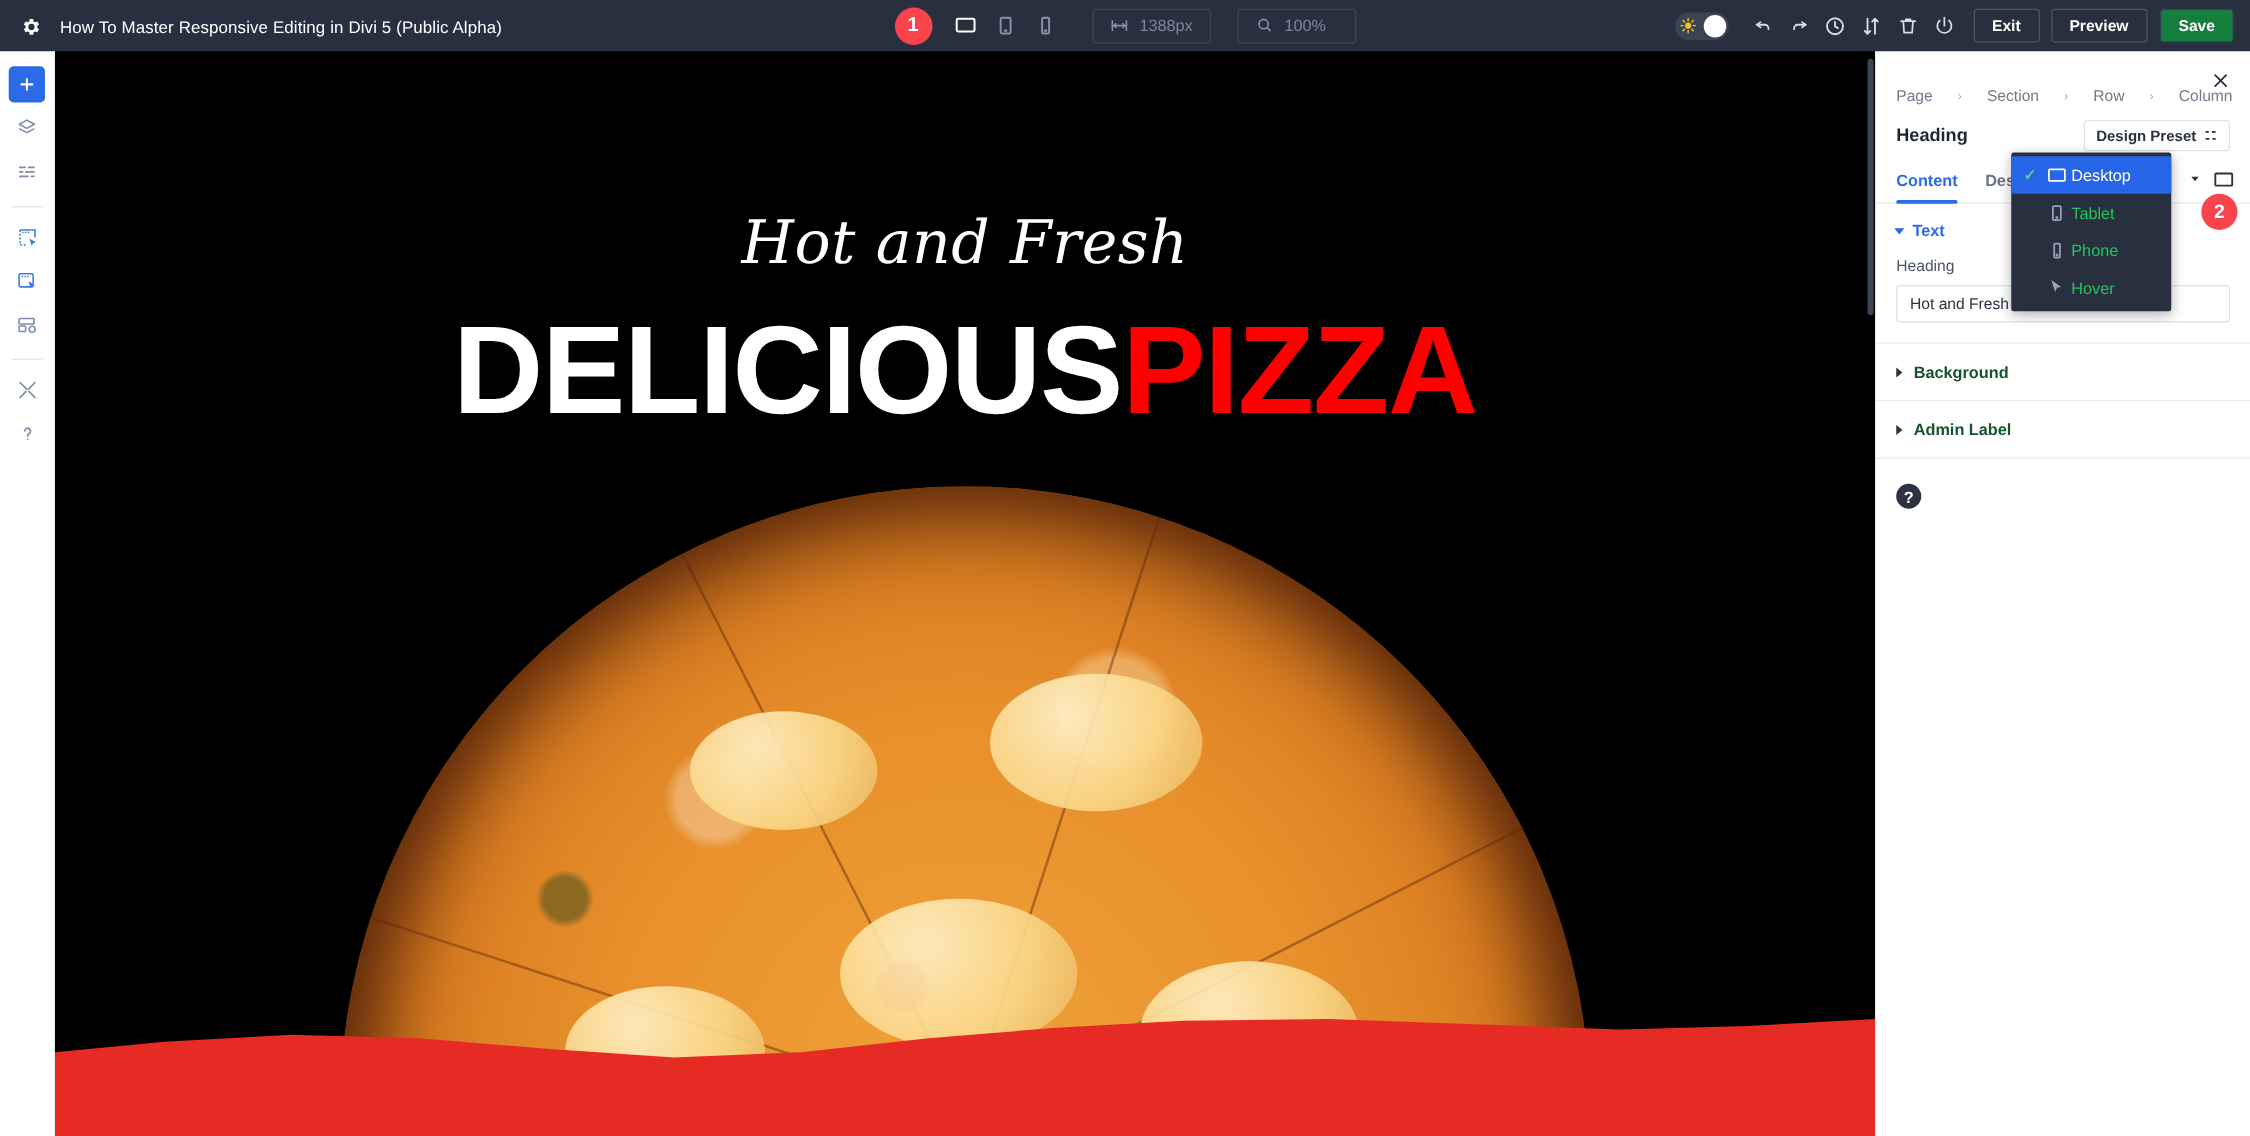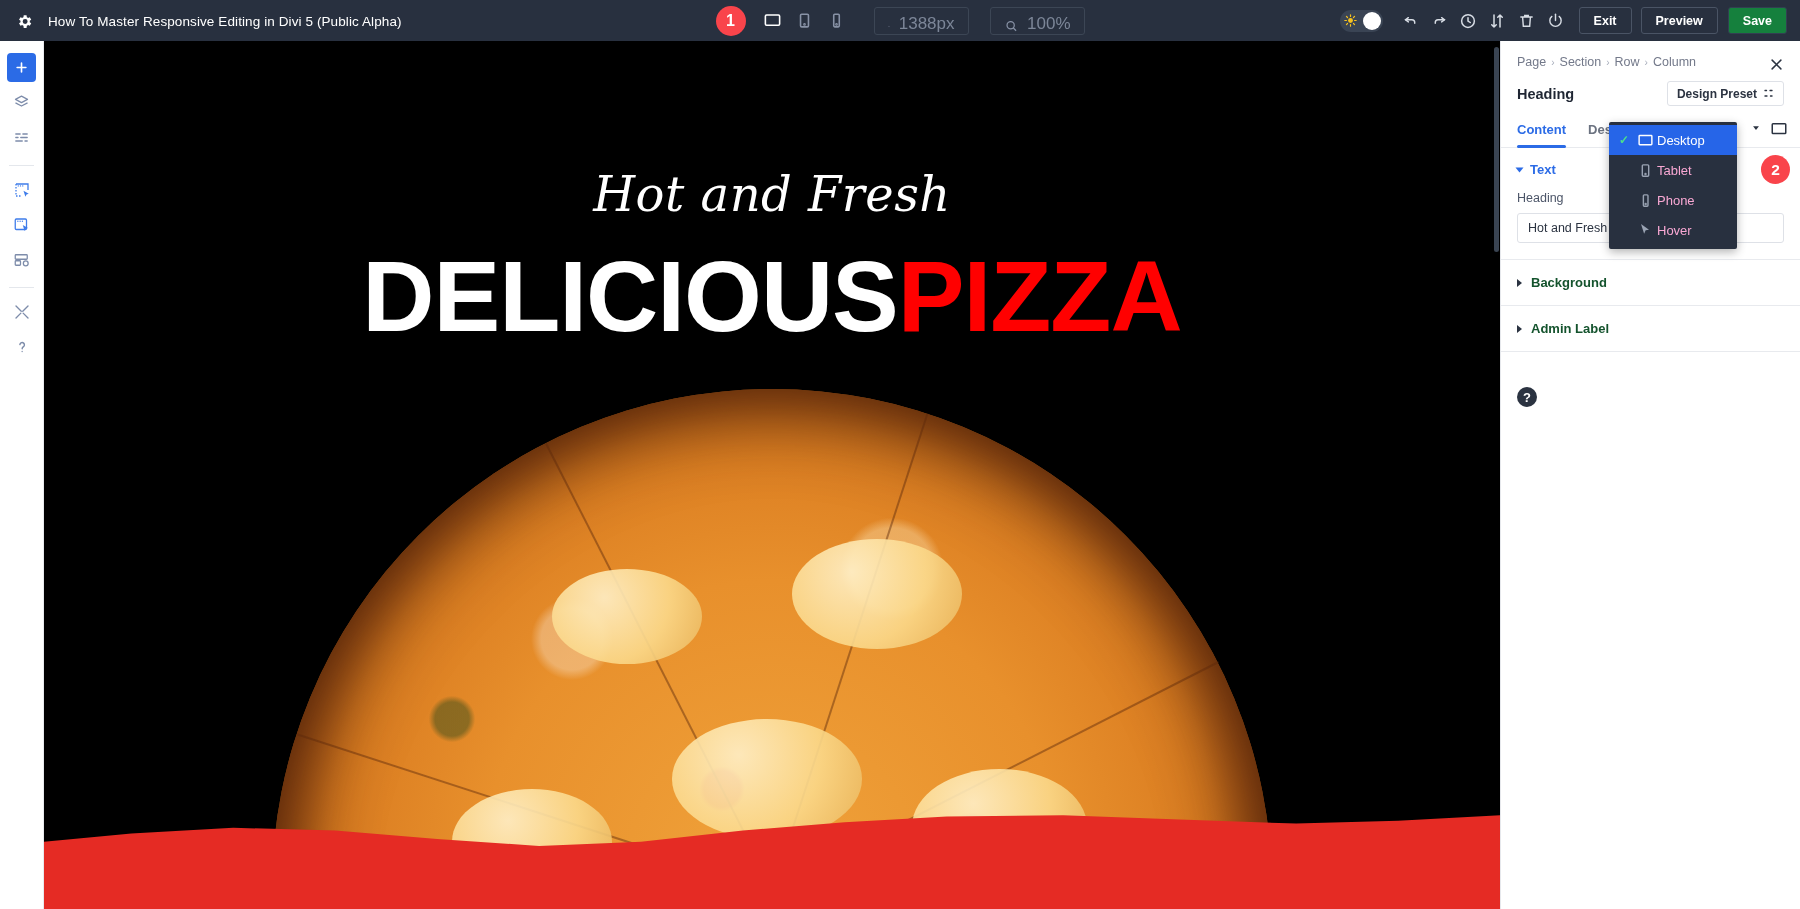--- a/index.html
+++ b/index.html
@@ -50,25 +50,25 @@
   .dev-btns { display: flex; align-items: center; gap: 2px; margin-left: 12px; }
   .dev-btn {
     width: 30px; height: 30px;
     display: flex; align-items: center; justify-content: center;
     cursor: pointer; border-radius: 3px;
   }
   .dev-btn.active svg { stroke: #ffffff; }
   .dev-btn svg { stroke: #8892A6; }
 
   .tb-field {
-    display: flex; align-items: flex-end; gap: 9px;
+    display: flex; align-items: center; gap: 9px;
     height: 28px; padding: 0 13px;
     border: 1px solid #3C4655; border-radius: 3px;
     color: #7B８5 96;
-    color: #7C8698; font-size: 17px;
+    color: #7C8698; font-size: 13px;
     cursor: text;
   }
   .tb-field.w1 { width: 95px; margin-left: 22px; }
   .tb-field.w2 { width: 95px; margin-left: 21px; }
 
   .tb-right {
     position: absolute; right: 13px; top: 0; height: 41px;
     display: flex; align-items: center; gap: 0px;
   }
   .toggle-pill {
@@ -204,21 +204,22 @@
   .rightpanel {
     position: absolute; right: 0; top: 41px;
     width: 300px; height: 868px;
     background: #ffffff;
     border-left: 1px solid #E6E8EC;
   }
   .rp-crumbs {
     display: flex; align-items: center;
     padding: 14px 16px 0 16px;
     font-size: 12.5px; color: #73798A;
-    gap: 5px;
+    gap: 20px;
+    margin-top: 15px;
   }
   .rp-crumbs .sep { color: #A8AEBC; font-size: 10px; }
   .rp-crumb { cursor: pointer; }
   .rp-close {
     position: absolute; right: 14px; top: 13px;
     width: 20px; height: 20px; cursor: pointer;
     color: #2B3341;
     display: flex; align-items: center; justify-content: center;
   }
   .rp-headrow {
@@ -310,21 +311,21 @@
     width: 128px;
     background: #28303F;
     border-radius: 2px;
     box-shadow: 0 3px 10px rgba(0,0,0,0.3);
     z-index: 50;
     padding: 3px 0 4px 0;
   }
   .dd-item {
     display: flex; align-items: center;
     height: 30px; padding: 0 6px;
-    color: #f9a8d4; font-size: 13px;
+    color: #22c55e; font-size: 13px;
     cursor: pointer; gap: 0px;
   }
   .dd-item.sel { background: #2665E8; color: #ffffff; }
   .dd-check {
     width: 18px; display: flex; align-items: center; justify-content: center;
     color: #3ED07E; font-size: 12px; font-weight: bold;
   }
   .dd-check.on { color: #4CE08C; }
   .dd-ic {
     width: 24px; display: flex; align-items: center; justify-content: center;

